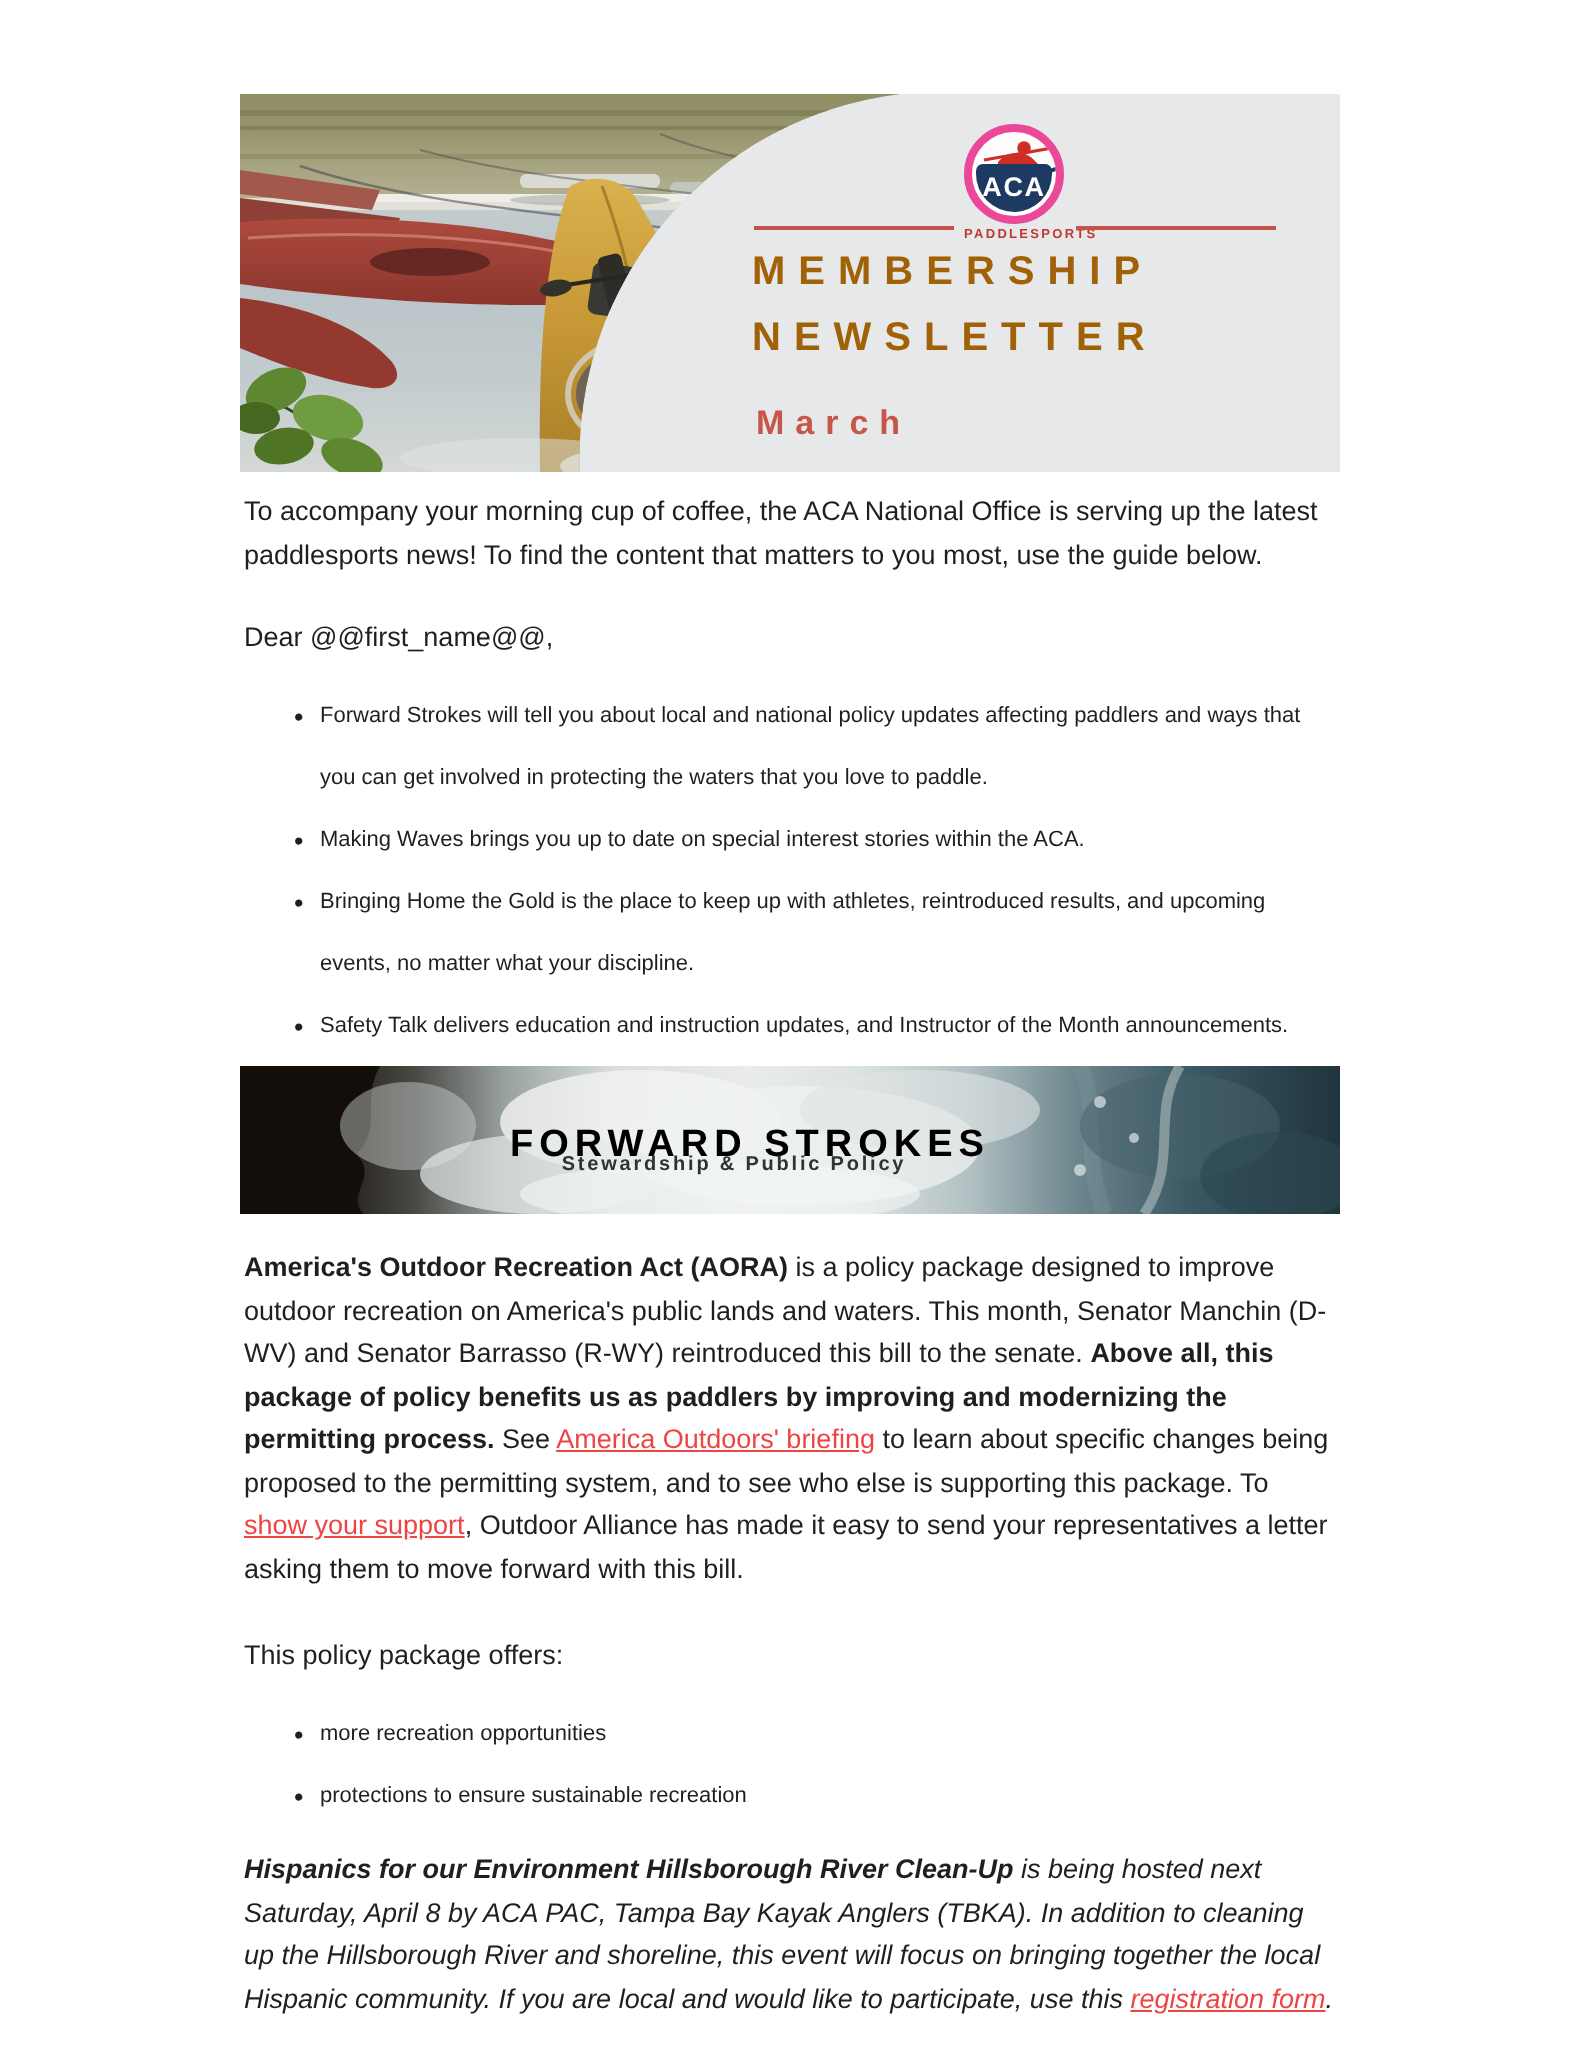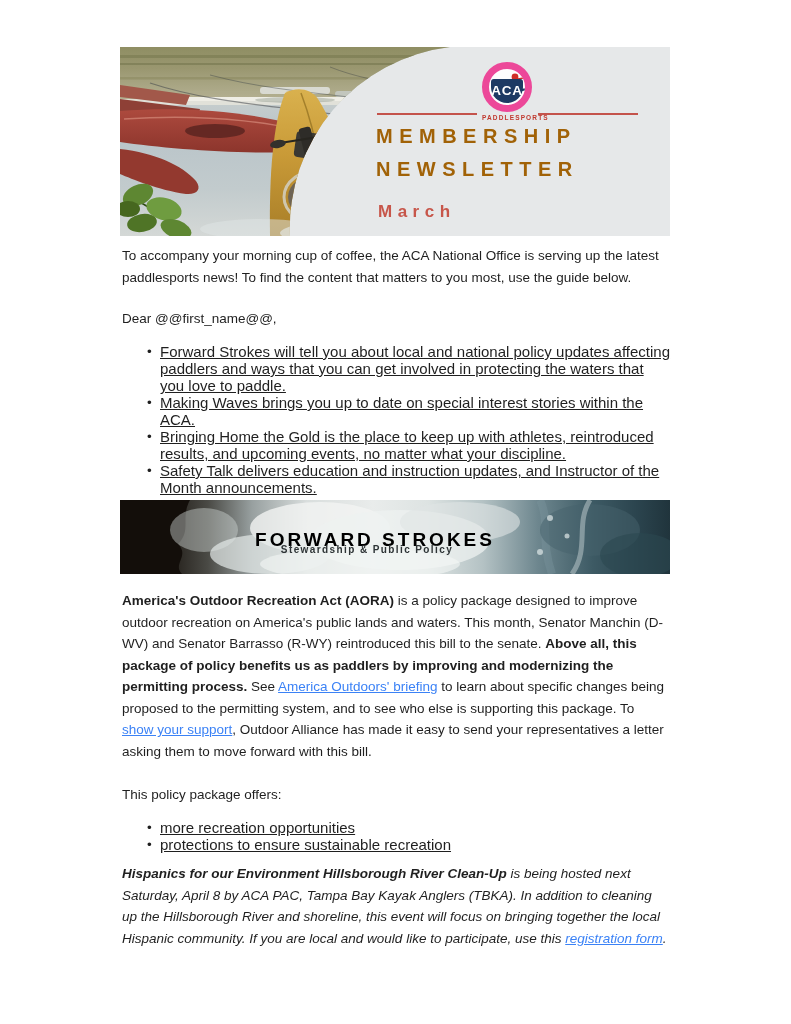--- a/index.html
+++ b/index.html
@@ -11,21 +11,21 @@
   .content{width:550px;margin-left:120px;}
   
   .header{
     position:relative;height:189px;margin-top:47px;background:#e6e8e9;
     overflow:hidden;
   }
   .header-photo{position:absolute;left:0;top:0;width:550px;height:189px;display:block;}
   .logo{position:absolute;left:362px;top:15px;width:50px;text-align:center;}
   .logo-circle{
     position:relative;width:50px;height:50px;border-radius:50%;
-    background:#fdfdfd;border:7px solid #ec4899;box-sizing:border-box;overflow:hidden;
+    background:#fdfdfd;border:4px solid #ec4899;box-sizing:border-box;overflow:hidden;
   }
   .logo-bottom{
     position:absolute;left:2px;right:2px;bottom:2px;height:24px;
     background:#1d3a63;border-radius:4px 4px 22px 22px;
     display:flex;align-items:center;justify-content:center;
   }
   .logo-acronym{color:#ffffff;font-weight:700;font-size:13.5px;letter-spacing:.8px;line-height:1;}
   .logo-paddler{position:absolute;left:0;top:0;width:46px;height:24px;}
   .logo-tagline{
     margin-top:2px;color:#c0392f;font-size:6.5px;font-weight:700;letter-spacing:1.15px;
@@ -43,27 +43,27 @@
     position:absolute;left:258px;top:155px;
     color:#c7564a;font-size:17px;font-weight:700;letter-spacing:5.5px;white-space:nowrap;
   }
   
   .txt{font-size:13.5px;line-height:21.5px;width:548px;padding-left:2px;box-sizing:border-box;}
   .greeting{margin-top:20px;}
   .intro{margin-top:9px;}
   ul{margin:0;padding:0 0 0 40px;list-style:none;}
   ul.guide{margin-top:12px;}
   ul.policy{margin-top:5px;}
-  li{position:relative;font-size:15px;line-height:17px;text-decoration:underline;}
+  li{position:relative;font-size:11px;line-height:31px;}
   li::before{
     content:"\2022";position:absolute;left:-13px;top:0;
     font-size:13.5px;color:#1f1f1f;
   }
   b{font-weight:700;}
-  a.link{color:#3b82f6;text-decoration:underline;cursor:pointer;}
+  a.link{color:#ef4444;text-decoration:underline;cursor:pointer;}
   
   .banner{position:relative;height:74px;margin-top:4px;overflow:hidden;}
   .banner-photo{position:absolute;left:0;top:0;width:550px;height:74px;display:block;}
   .banner-title{
     position:absolute;left:0;right:40px;top:29px;text-align:center;
     color:#000000;font-size:19px;font-weight:800;letter-spacing:3px;white-space:nowrap;
   }
   .banner-subtitle{
     position:absolute;left:0;right:56px;top:44px;text-align:center;
     color:#2e3436;font-size:10px;font-weight:600;letter-spacing:1.4px;white-space:nowrap;

